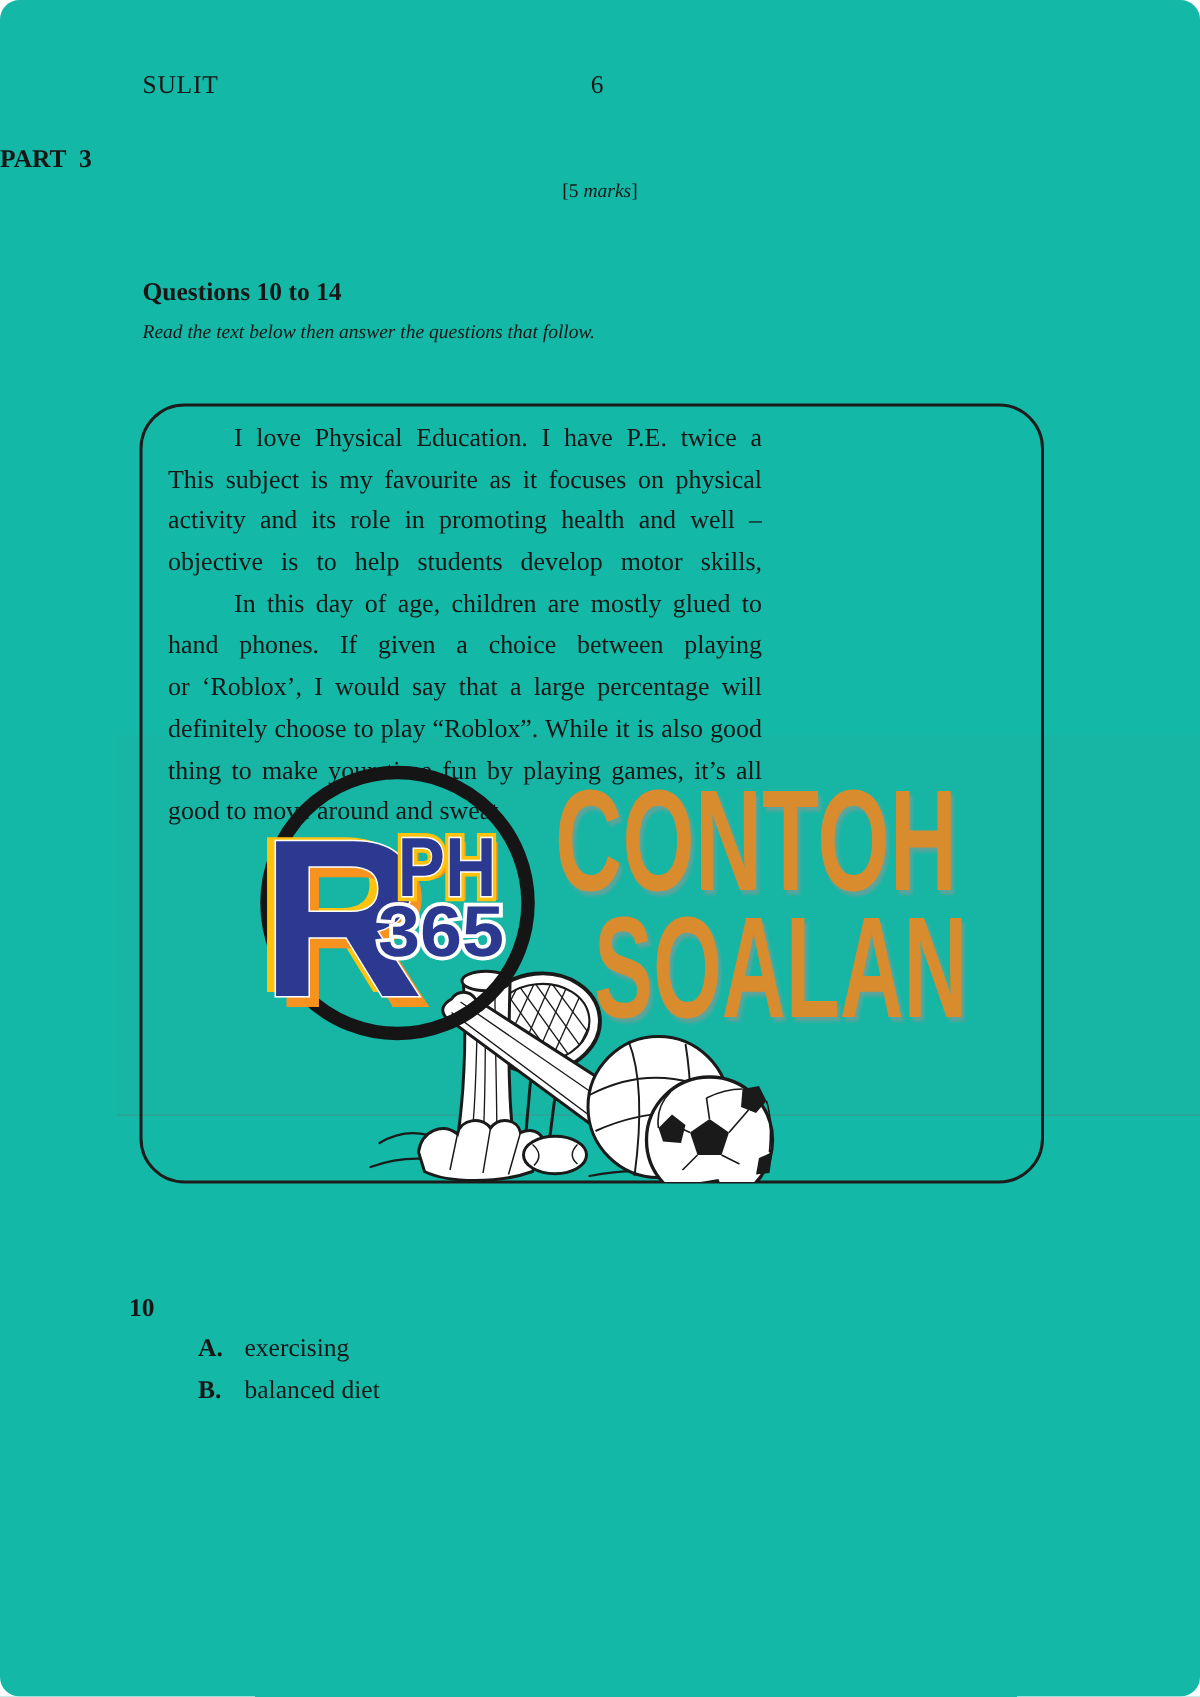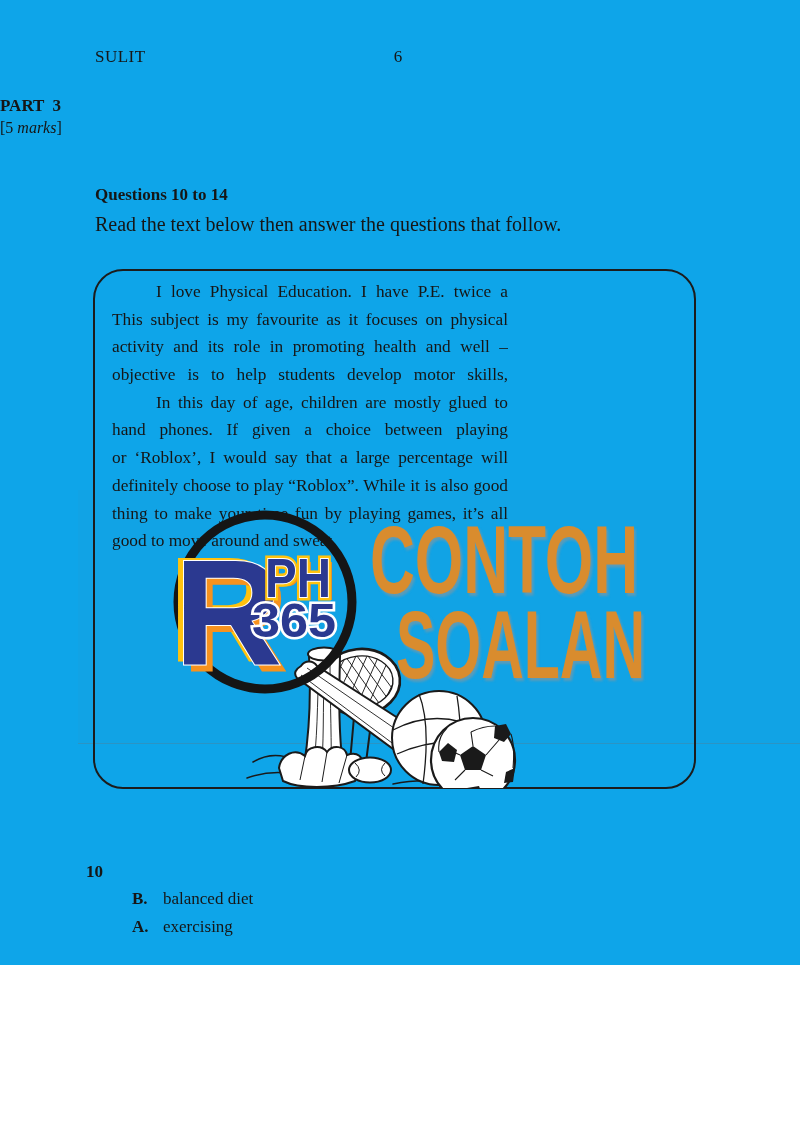--- a/index.html
+++ b/index.html
@@ -1,39 +1,40 @@
 <!DOCTYPE html>
 <html><head>
 <meta charset="utf-8">
 <style>
   * { box-sizing: border-box; margin: 0; padding: 0; }
   html,body { background:#ffffff; }
   .page {
     position: relative;
-    width: 800px; height: 965px;
-    background: #0ea5e9;
+    width: 800px; height: 1131px;
+    background: #14b8a6;
     font-family: "Liberation Serif", serif;
     color: #161616;
     overflow: hidden;
+    border-radius: 13px;
   }
   .abs { position: absolute; }
 
   
   .hdr-left { left:95px; top:47px; font-size:17px; letter-spacing:0.5px; }
   .hdr-page { left:0; top:47px; width:796px; text-align:center; font-size:17px; }
 
   
   .part-title { left:0; top:96px; width:800px; font-weight:bold; font-size:17px; white-space:pre; }
-  .marks-line { left:0; top:119px; width:800px; text-align:left; font-size:16px; }
+  .marks-line { left:0; top:119px; width:800px; text-align:center; font-size:13px; }
   .marks-line .pre, .marks-line .post { white-space:pre; }
   .marks-line .it { font-style: italic; }
 
   
   .q-range { left:95px; top:185px; font-weight:bold; font-size:17px; }
-  .instruction { left:95px; top:213px; font-size:20px; }
+  .instruction { left:95px; top:213px; font-style:italic; font-size:13px; }
 
   
   .passage-box {
     left:93px; top:269px; width:603px; height:520px;
     border:2px solid #1c1c1c; border-radius:30px;
     background: transparent;
     z-index: 1;
   }
   .passage {
     left:112px; top:278px; width:396px;
@@ -188,17 +189,17 @@
 
   <svg class="abs wm-stamp" width="285" height="172" viewBox="0 0 285 172">
     <g font-family="Liberation Sans, sans-serif" font-weight="bold">
       <text x="2" y="78" font-size="96" textLength="268" lengthAdjust="spacingAndGlyphs" fill="#D98C2E">CONTOH</text>
       <text x="28" y="163" font-size="96" textLength="249" lengthAdjust="spacingAndGlyphs" fill="#D98C2E">SOALAN</text>
     </g>
   </svg>
 
   <div class="abs q-num">10</div>
   <div class="abs options">
+      <div class="opt-row"><span class="opt-label">A.</span><span>exercising</span></div>
       <div class="opt-row"><span class="opt-label">B.</span><span>balanced diet</span></div>
-      <div class="opt-row"><span class="opt-label">A.</span><span>exercising</span></div>
     </div>
 
 </div>
 
 </body></html>

